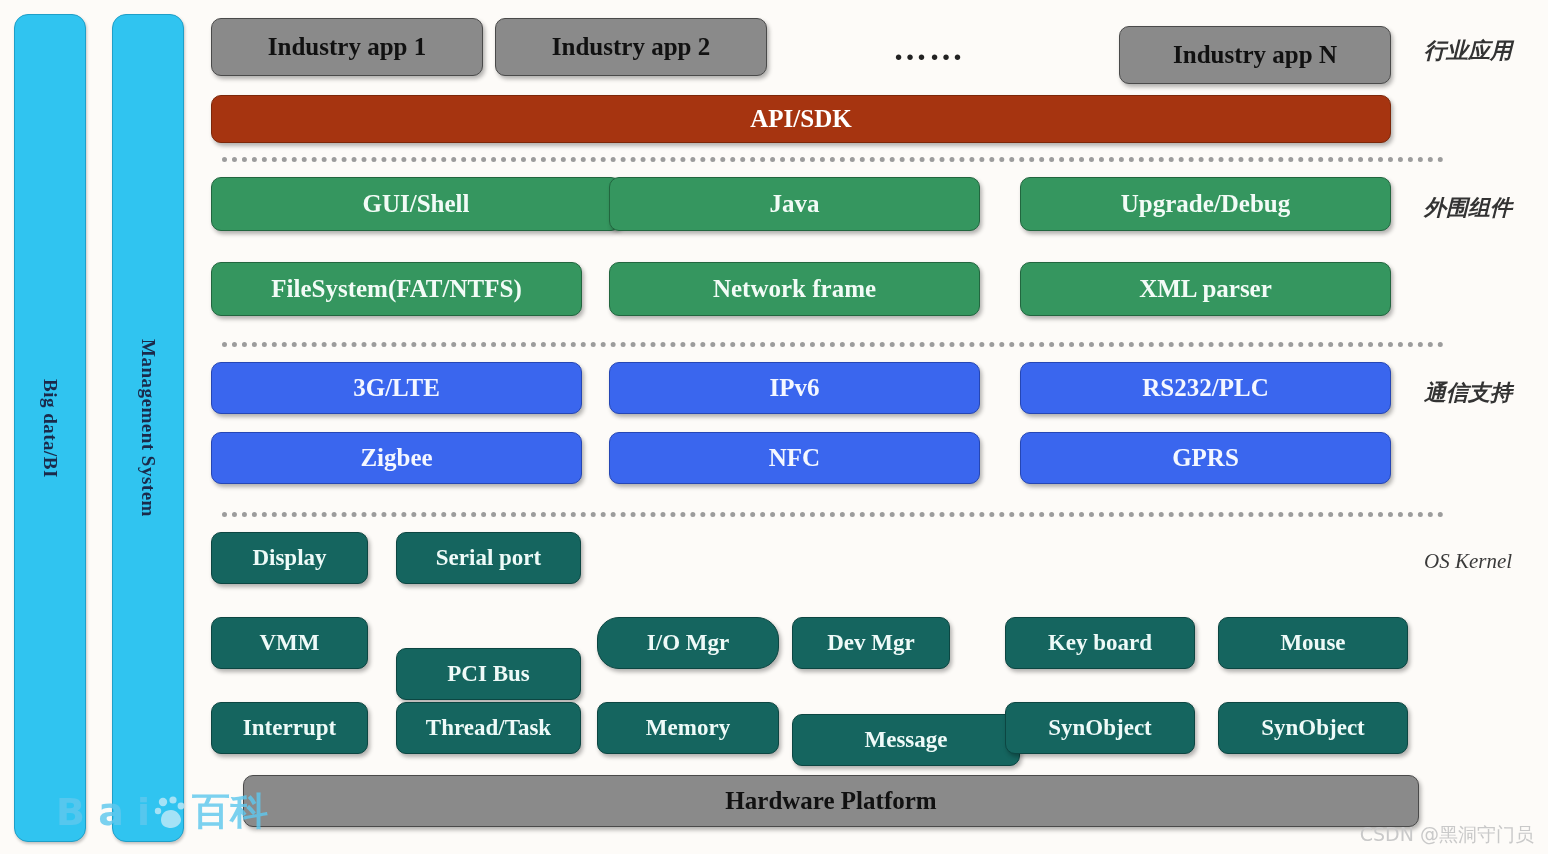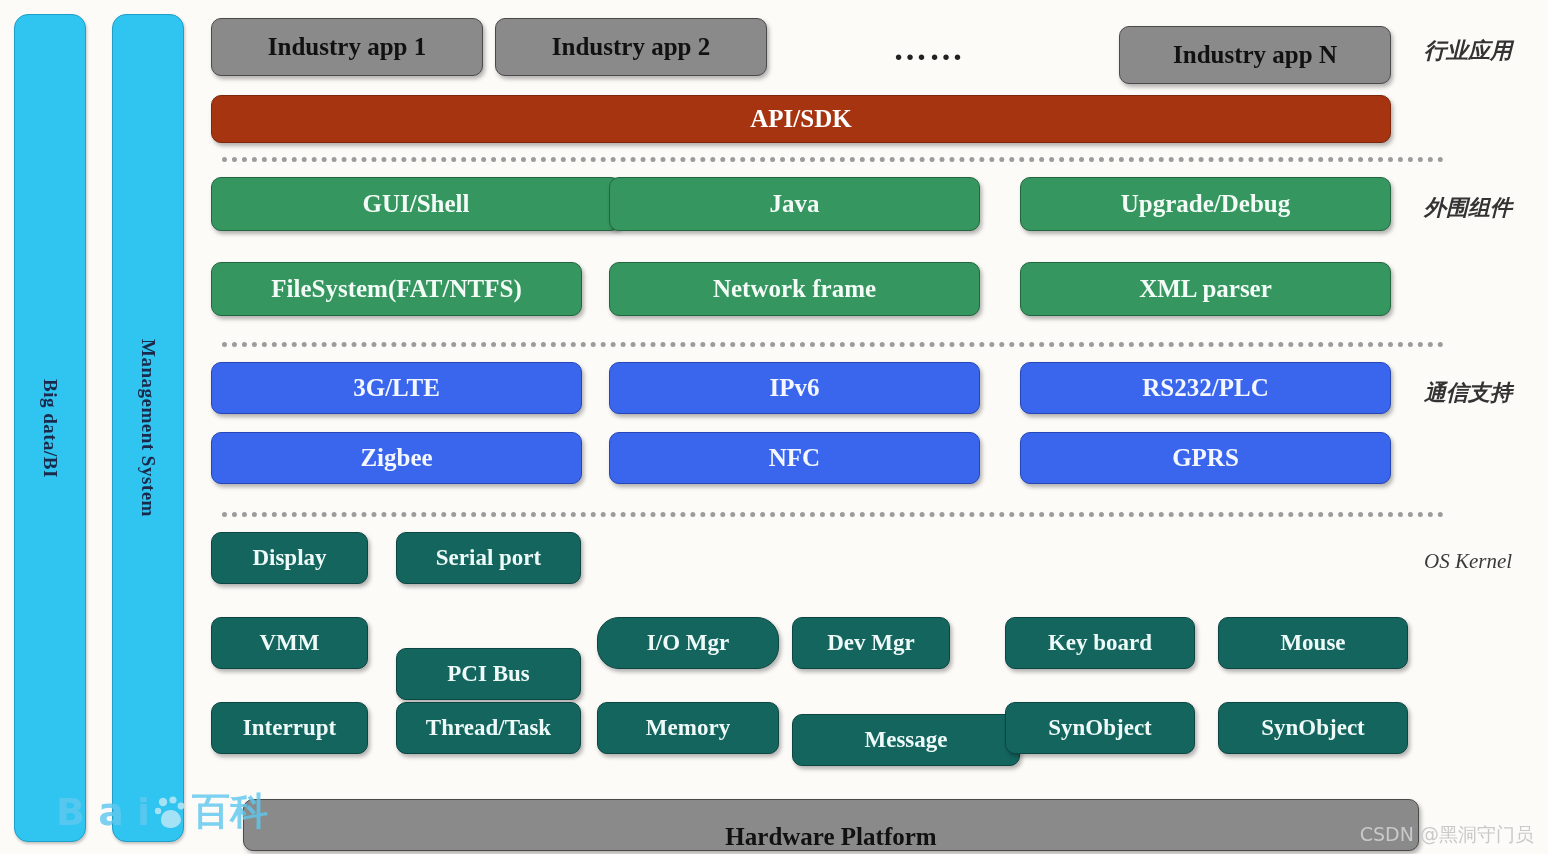--- a/index.html
+++ b/index.html
@@ -266,21 +266,21 @@
   <div class="box box-teal" style="left:792px; top:702px; width:228px; height:52px;margin-top:12px;">
     <span>Message</span>
   </div>
   <div class="box box-teal" style="left:1005px; top:702px; width:190px; height:52px;">
     <span>SynObject</span>
   </div>
   <div class="box box-teal" style="left:1218px; top:702px; width:190px; height:52px;">
     <span>SynObject</span>
   </div>
 
-  <div class="box box-hw" style="left:243px; top:799px; width:1176px; height:52px;align-items:flex-end;">
+  <div class="box box-hw" style="left:243px; top:775px; width:1176px; height:52px;">
     <span>Hardware Platform</span>
   </div>
 
   <div class="layer-caption" style="left:1424px; top:36px;">行业应用</div>
   <div class="layer-caption" style="left:1424px; top:193px;">外围组件</div>
   <div class="layer-caption" style="left:1424px; top:378px;">通信支持</div>
   <div class="layer-caption latin" style="left:1424px; top:549px;">OS Kernel</div>
 
   <div id="baidu-watermark">
     <span>B a i</span>

